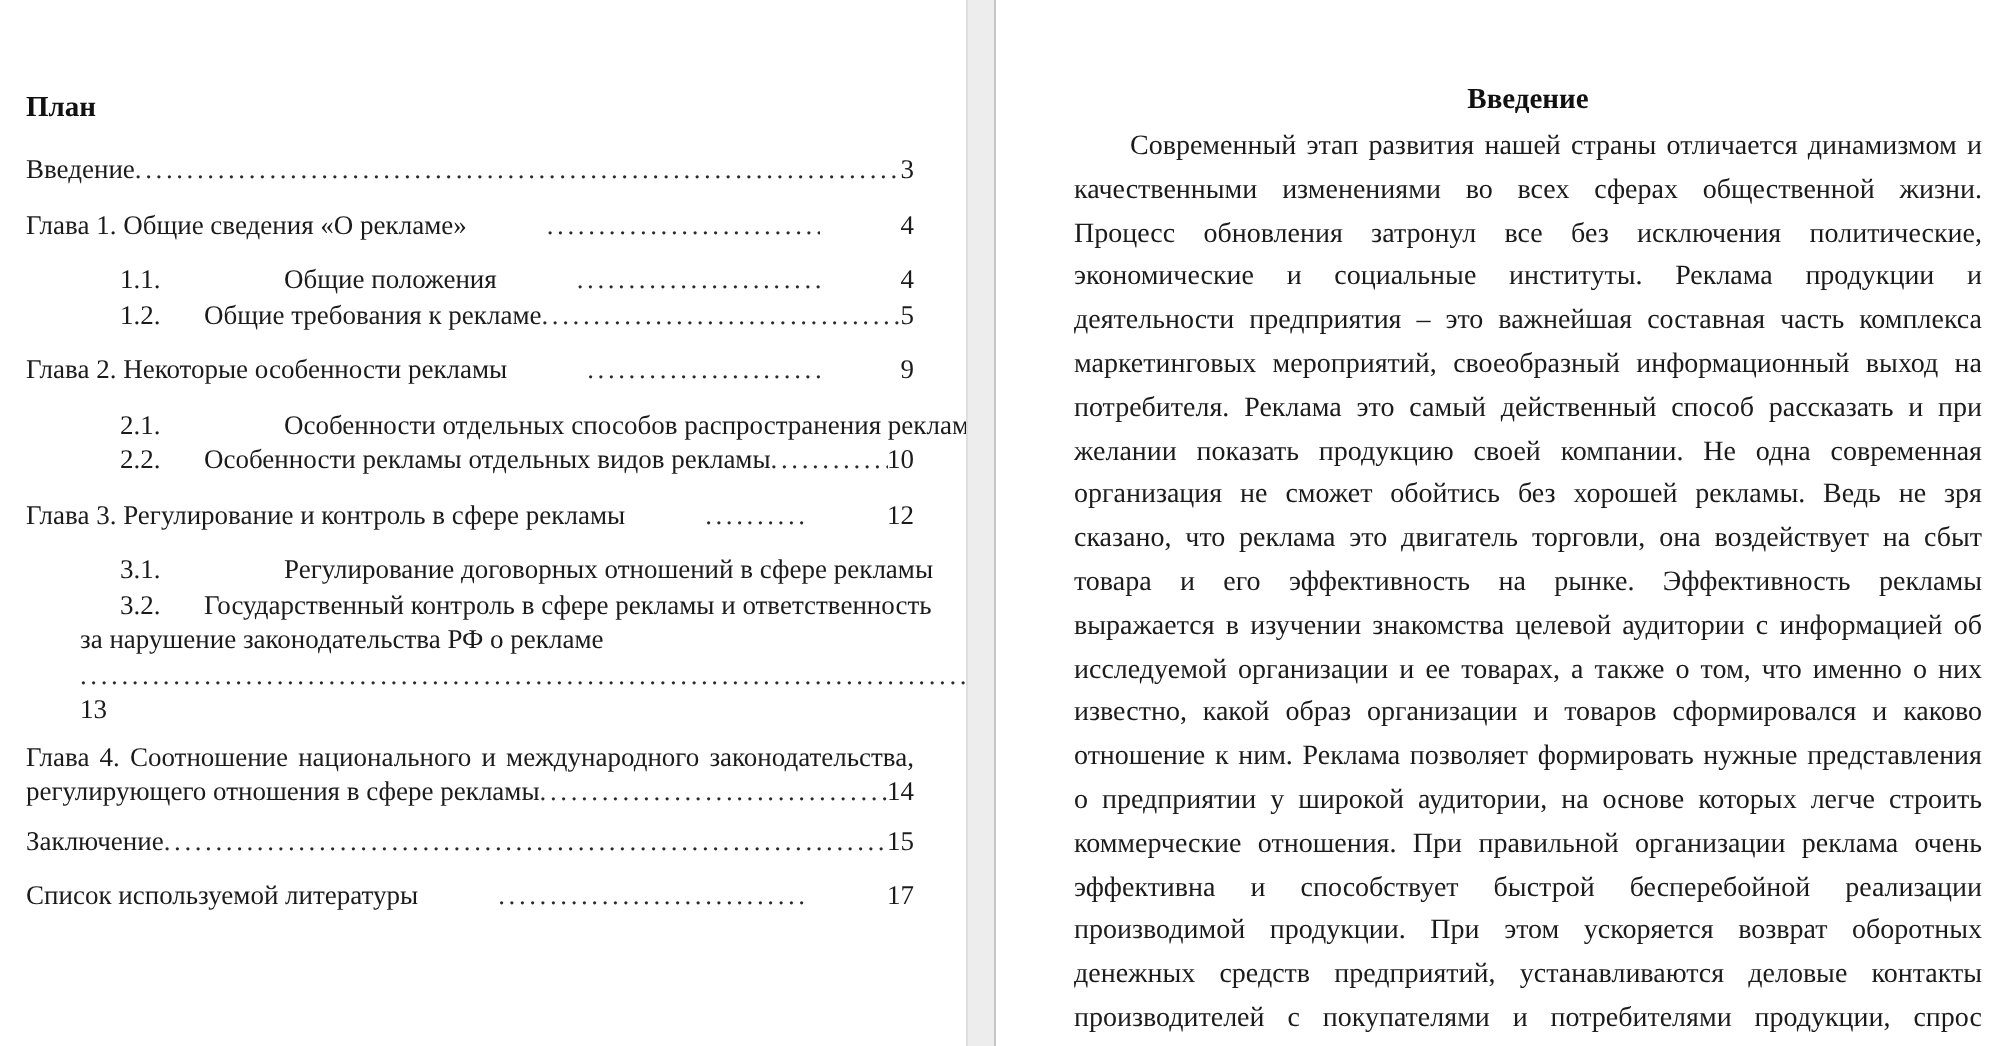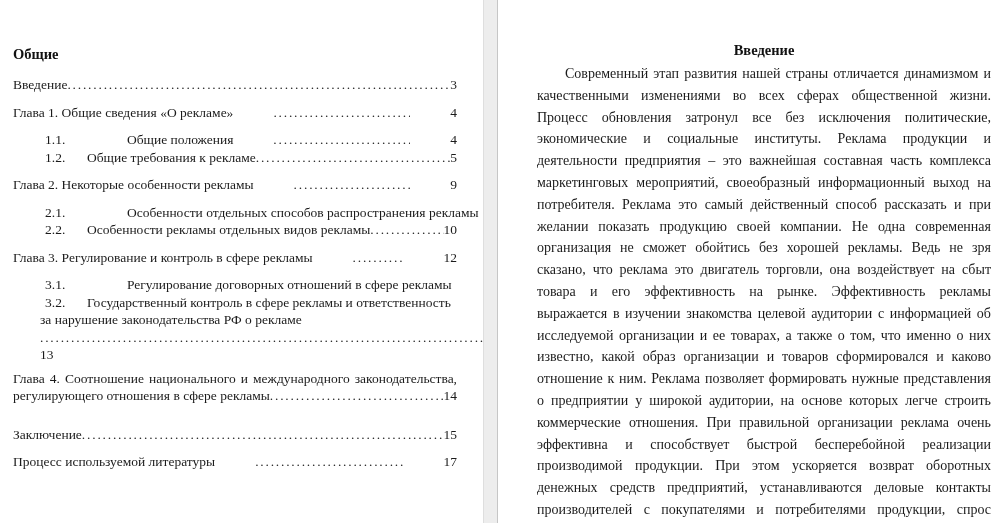--- a/index.html
+++ b/index.html
@@ -65,23 +65,23 @@
     white-space: nowrap;
     letter-spacing: 1.8px;
     color: #2a2a2a;
   }
   .toc-row .dots::before {
     content: "................................................................................................................................................................";
   }
   .toc-row .pg { white-space: nowrap; }
   .gap { margin-top: 10px; gap: 40px; }
   .gap-lg { margin-top: 6px; }
-  .gap-sm { margin-top: 21px; }
+  .gap-sm { margin-top: 7px; }
   .sub { padding-left: 32px; }
-  .sub .num { flex: 0 0 42px; white-space: nowrap; }
+  .sub .num { flex: 0 0 42px; white-space: nowrap; margin-left: 15px; }
   .cont-line { padding-left: 27px; flex-direction: column; }
   .just-line {
     font-size: 13.5px;
     line-height: 17.5px;
     text-align: justify;
     text-align-last: justify;
     color: #1b1b1b;
   }
 
   
@@ -101,21 +101,21 @@
     word-spacing: 1px;
     color: #1b1b1b;
   }
 </style>
 </head>
 <body>
 
 <div class="screen">
 
   <div class="page page-left">
-    <h1 class="plan-title">Общие</h1>
+    <h1 class="plan-title">План</h1>
 
     <div class="toc-row">
       <span class="lbl">Введение</span>
       <span class="dots"></span>
       <span class="pg">3</span>
     </div>
 
     <div class="toc-row gap">
       <span class="lbl">Глава 1. Общие сведения «О рекламе»</span>
       <span class="dots"></span>
@@ -183,21 +183,21 @@
       <span class="pg">14</span>
     </div>
 
     <div class="toc-row gap-sm">
       <span class="lbl">Заключение</span>
       <span class="dots"></span>
       <span class="pg">15</span>
     </div>
 
     <div class="toc-row gap">
-      <span class="lbl">Процесс используемой литературы</span>
+      <span class="lbl">Список используемой литературы</span>
       <span class="dots"></span>
       <span class="pg">17</span>
     </div>
   </div>
 
   <div class="page-divider"></div>
 
   <div class="page page-right">
     <h2 class="intro-heading">Введение</h2>
     <p class="intro-par">Современный этап развития нашей страны отличается динамизмом и качественными изменениями во всех сферах общественной жизни. Процесс обновления затронул все без исключения политические, экономические и социальные институты. Реклама продукции и деятельности предприятия – это важнейшая составная часть комплекса маркетинговых мероприятий, своеобразный информационный выход на потребителя. Реклама это самый действенный способ рассказать и при желании показать продукцию своей компании. Не одна современная организация не сможет обойтись без хорошей рекламы. Ведь не зря сказано, что реклама это двигатель торговли, она воздействует на сбыт товара и его эффективность на рынке. Эффективность рекламы выражается в изучении знакомства целевой аудитории с информацией об исследуемой организации и ее товарах, а также о том, что именно о них известно, какой образ организации и товаров сформировался и каково отношение к ним. Реклама позволяет формировать нужные представления о предприятии у широкой аудитории, на основе которых легче строить коммерческие отношения. При правильной организации реклама очень эффективна и способствует быстрой бесперебойной реализации производимой продукции. При этом ускоряется возврат оборотных денежных средств предприятий, устанавливаются деловые контакты производителей с покупателями и потребителями продукции, спрос возрастает и превышает предложение, что, в свою очередь, является объективной основой расширения производства и повышения эффективности хозяйственной деятельности. Основной упор делается на привлечение новых клиентов и предоставление наиболее</p>

